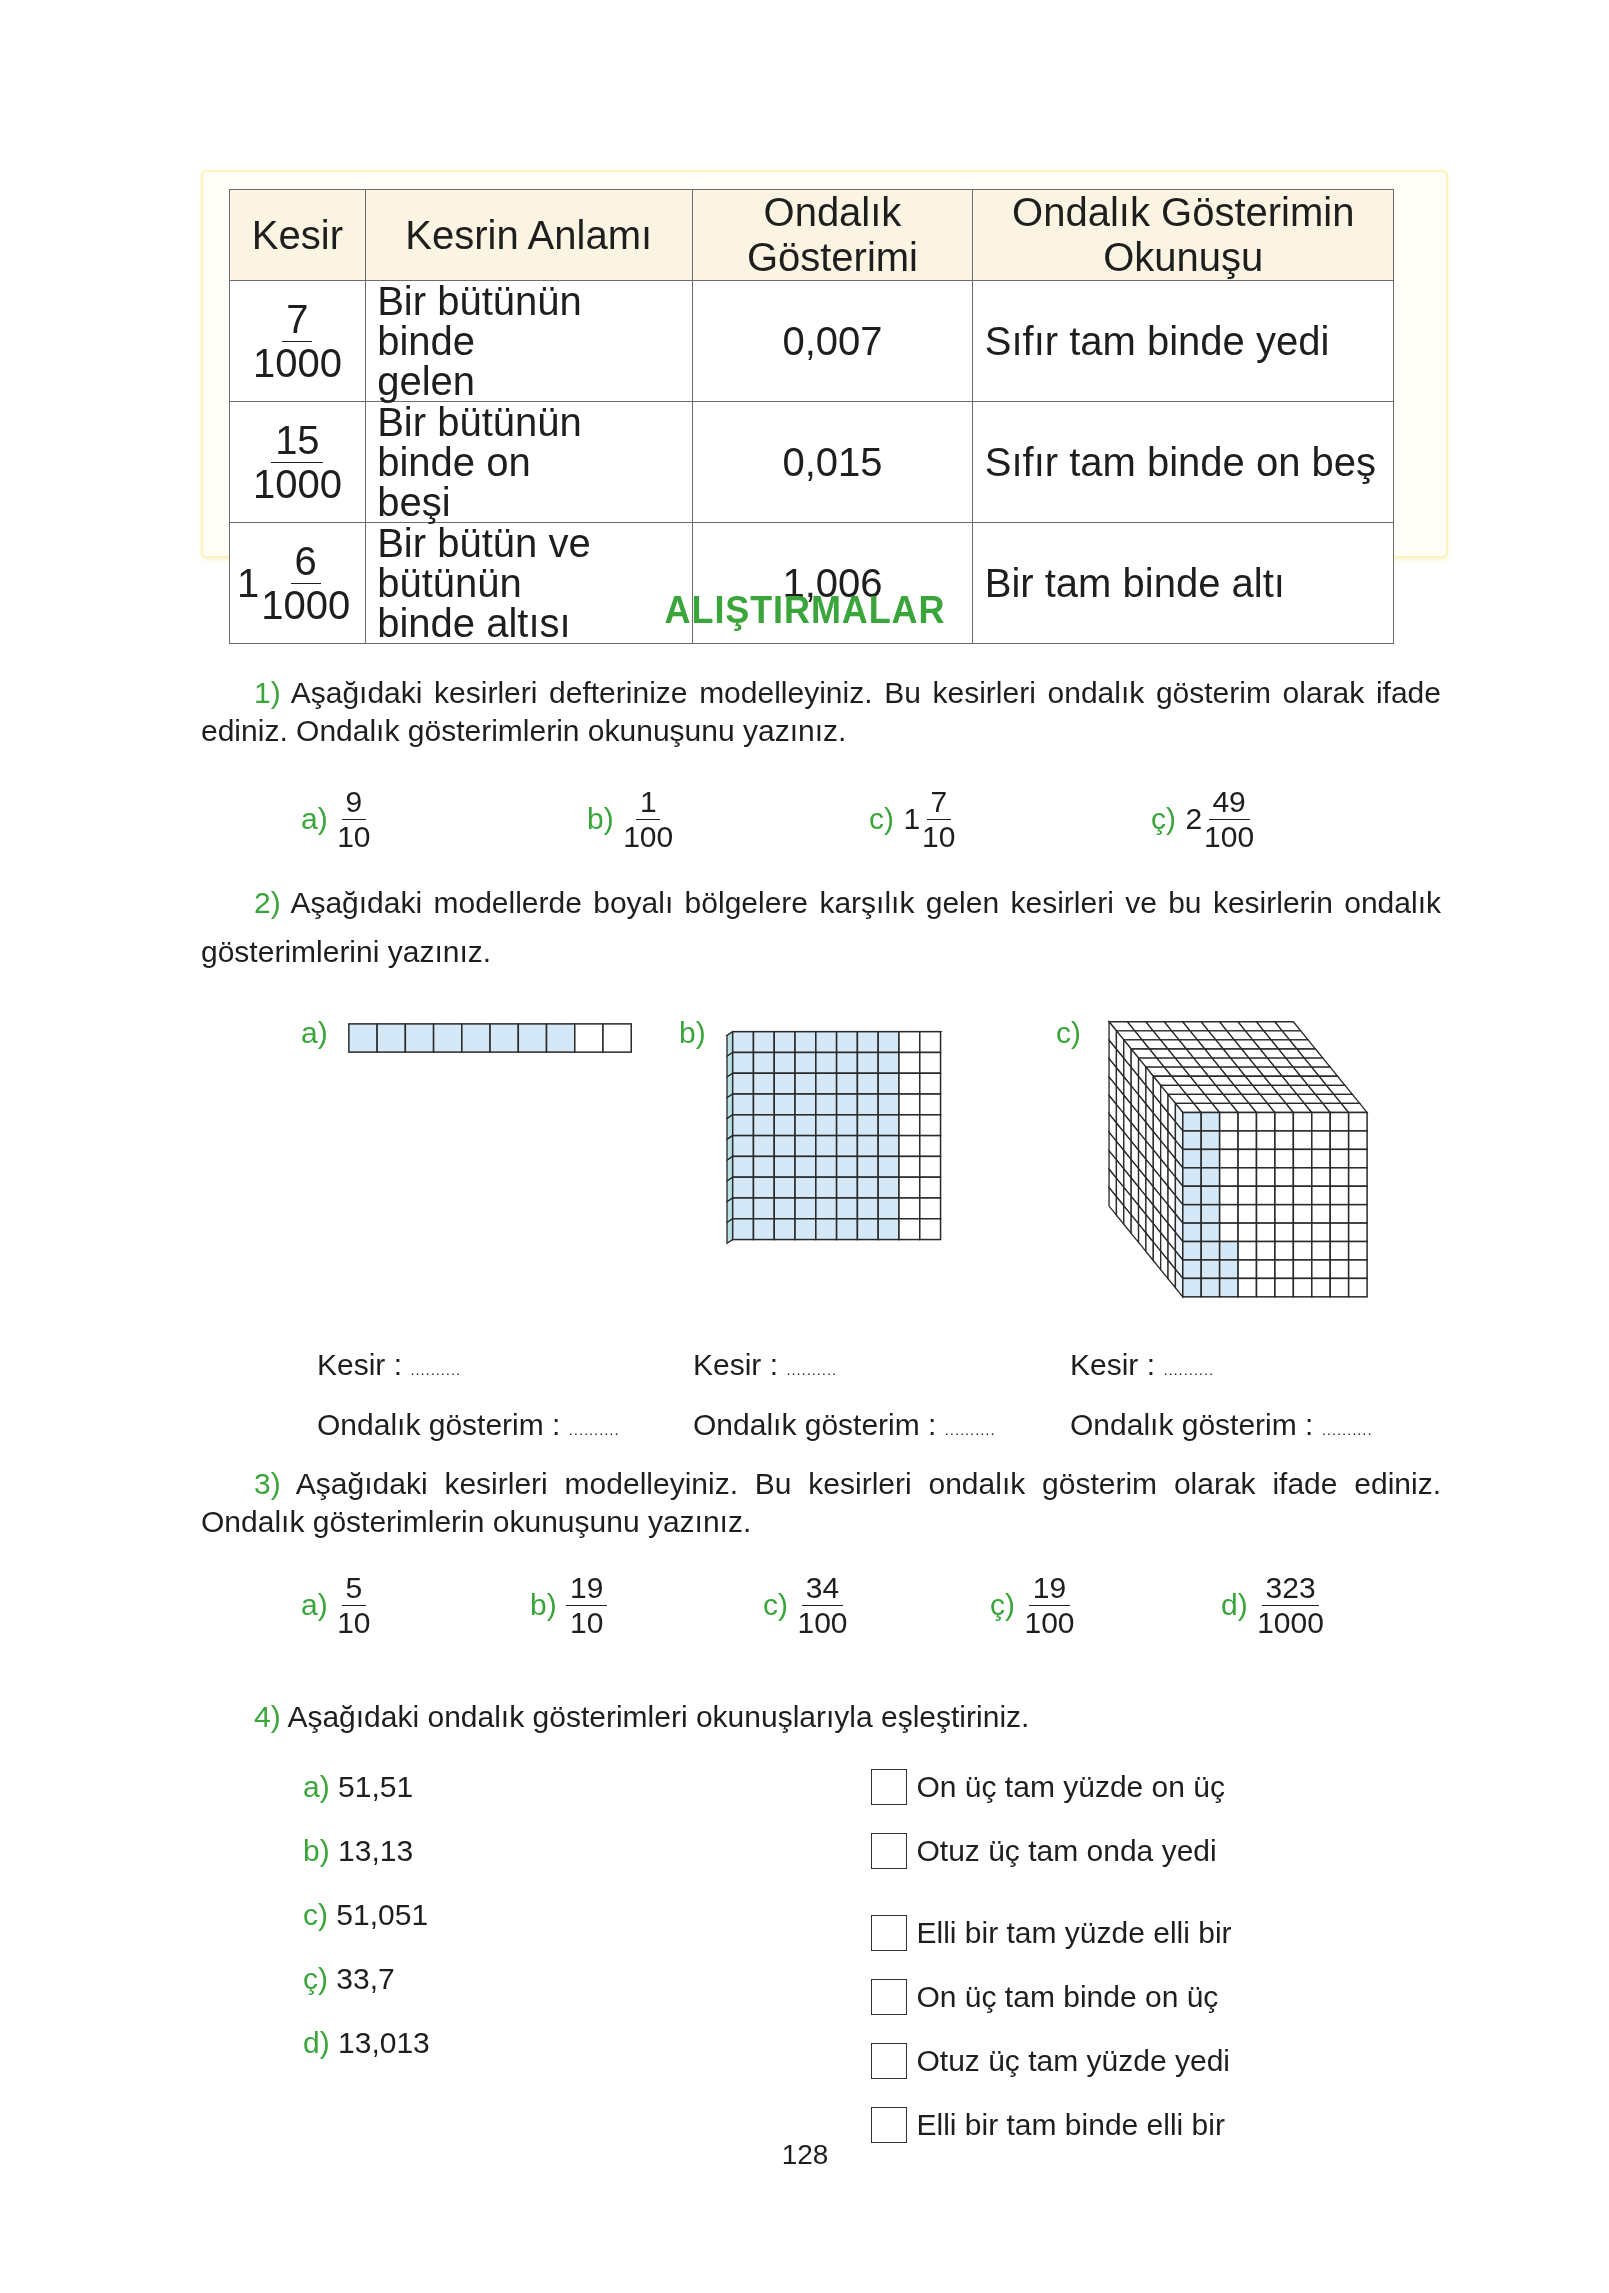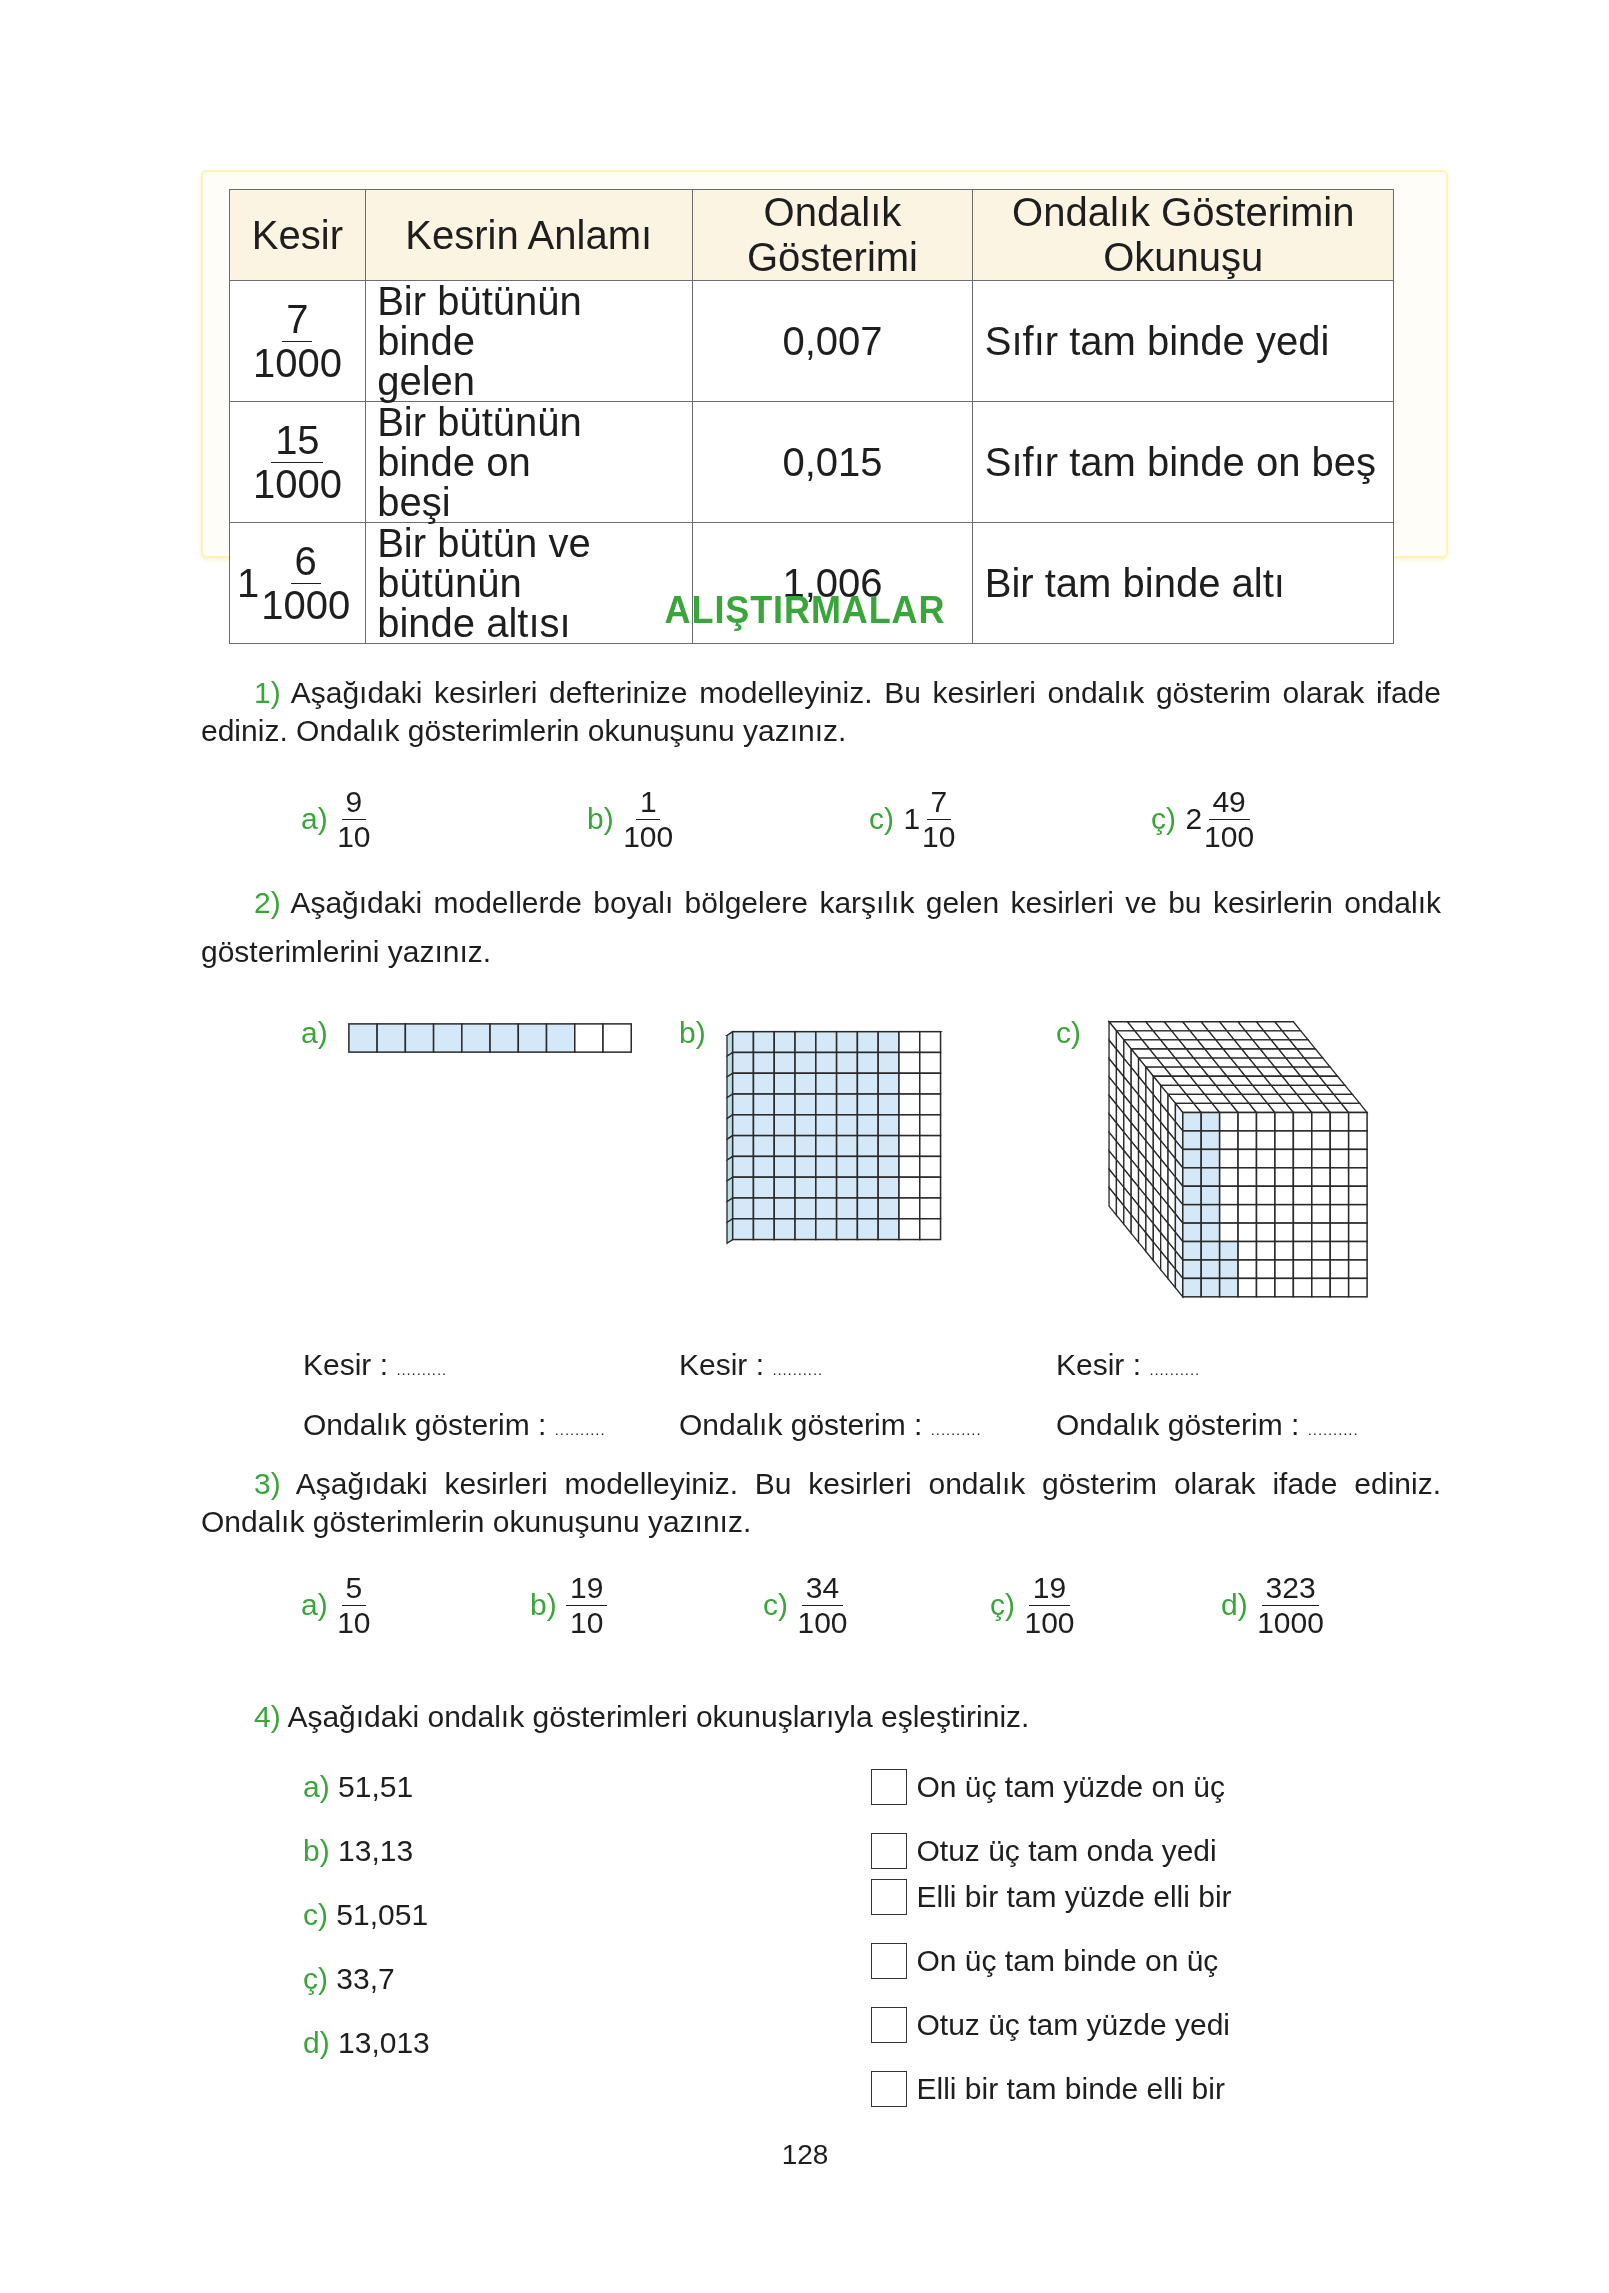--- a/index.html
+++ b/index.html
@@ -29,21 +29,21 @@
 
   .heading { left: 0; width: 1610px; top: 589px; text-align: center; font-size: 36px;
              font-weight: bold; color: #3aa53a; letter-spacing: 0.9px; transform: scaleY(1.08); }
 
   .para { font-size: 30px; line-height: 38px; left: 201px; width: 1240px; text-align: justify; }
   .para .qn { margin-left: 53px; }
 
   .item { font-size: 30px; display: flex; align-items: center; }
   .item .lbl { margin-right: 9.5px; }
 
-  .answer { font-size: 30px; }
+  .answer { font-size: 30px; margin-left: 14px; }
   .dots { letter-spacing: 0.9px; font-size: 15px; vertical-align: baseline; }
 
   .checkbox { width: 36px; height: 36px; border: 1.9px solid #333; box-sizing: border-box;
               display: inline-block; margin-right: 9.5px; background: #fff; }
   .match-row { font-size: 30px; display: flex; align-items: center; height: 42px; }
 
   .pageno { left: 0; width: 1610px; text-align: center; top: 2139px; font-size: 28px; }
 </style>
 </head>
 <body>
@@ -651,21 +651,21 @@
   <div class="match-row" style="margin-bottom:22px"><span class="green">c)</span>&nbsp;<span>51,051</span></div>
   <div class="match-row" style="margin-bottom:22px"><span class="green">ç)</span>&nbsp;<span>33,7</span></div>
   <div class="match-row"><span class="green">d)</span>&nbsp;<span>13,013</span></div>
 </div>
 
 <div class="abs" style="left:871px; top:1766px">
   <div class="match-row" style="margin-bottom:22px">
       <span class="checkbox"></span>
       <span>On üç tam yüzde on üç</span>
     </div>
-  <div class="match-row" style="margin-bottom:4px">
+  <div class="match-row" style="margin-bottom:40px">
       <span class="checkbox"></span>
       <span>Otuz üç tam onda yedi</span>
     </div>
   <div class="match-row" style="margin-bottom:22px">
       <span class="checkbox"></span>
       <span>Elli bir tam yüzde elli bir</span>
     </div>
   <div class="match-row" style="margin-bottom:22px">
       <span class="checkbox"></span>
       <span>On üç tam binde on üç</span>

